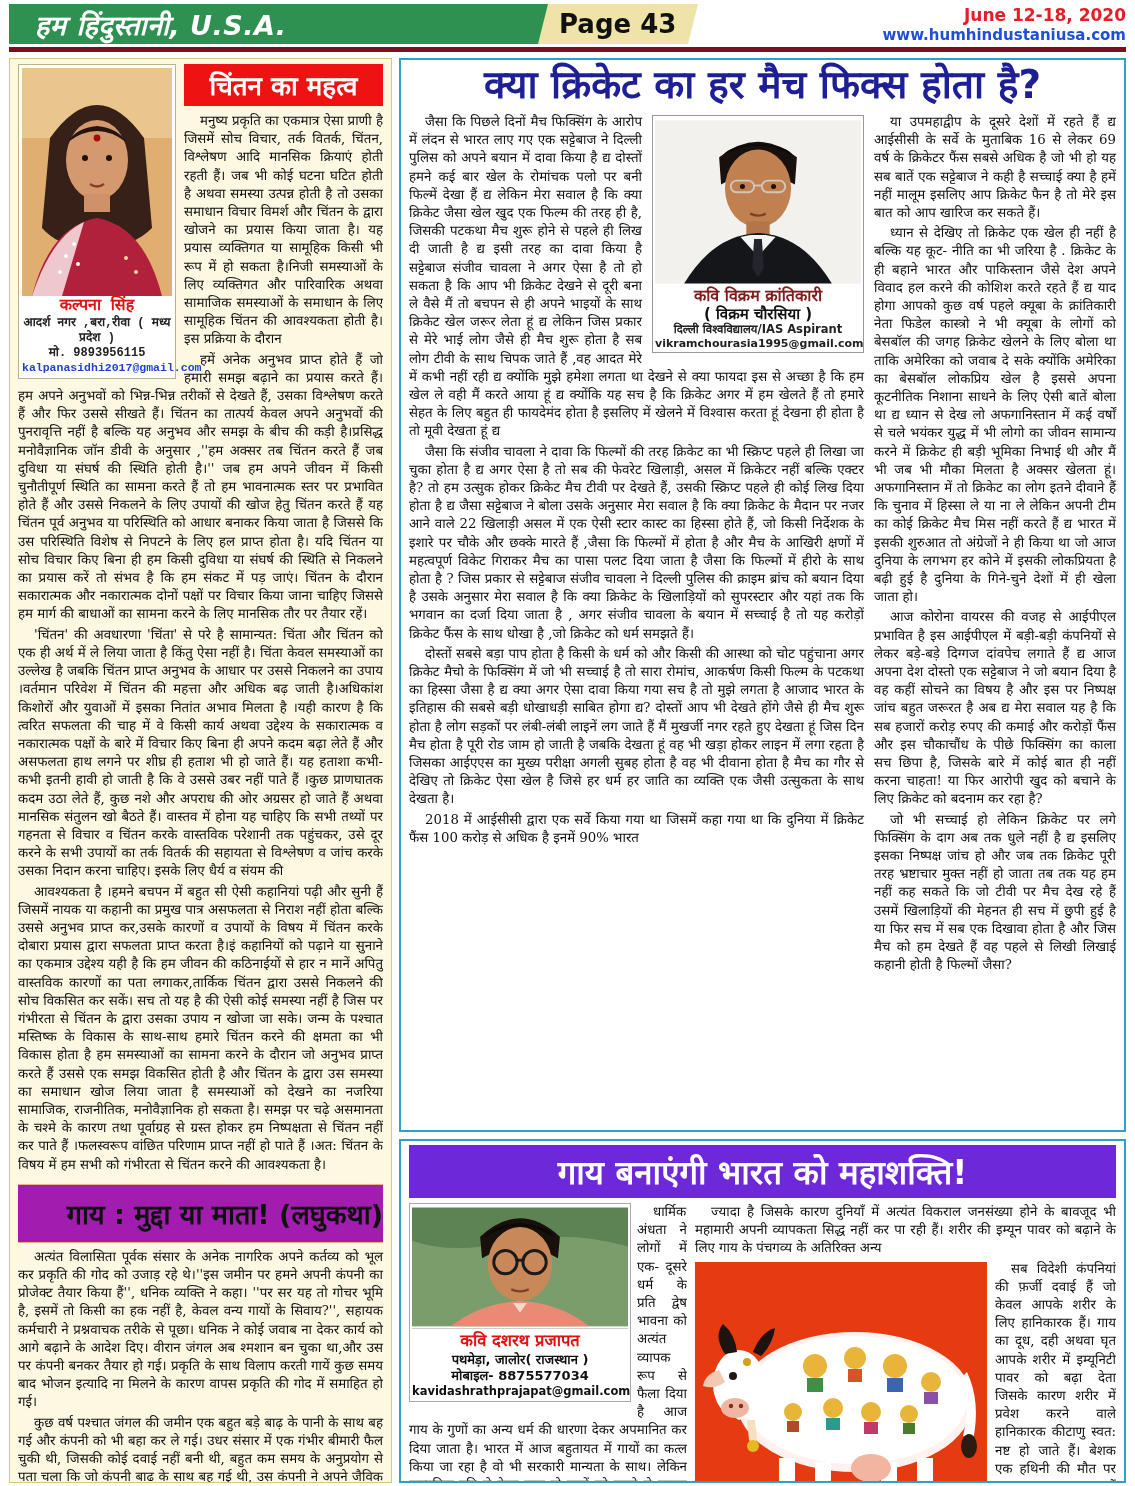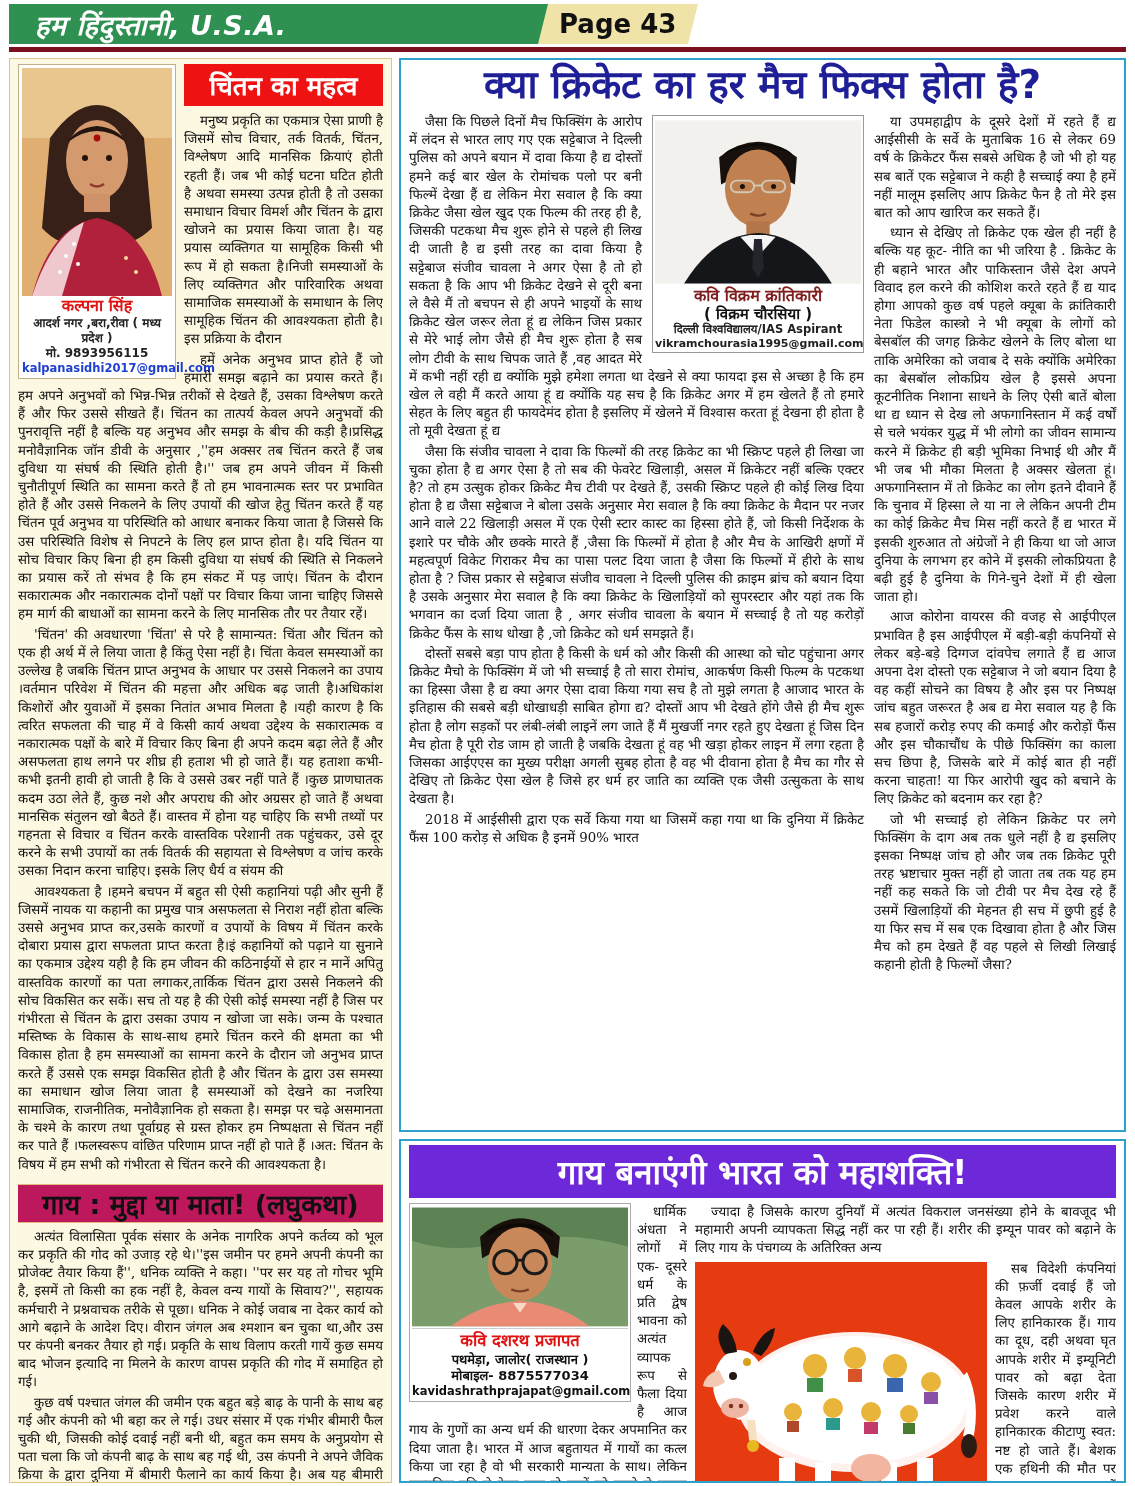--- a/index.html
+++ b/index.html
@@ -37,32 +37,32 @@
     margin:0 0 2px 0;text-indent:16px;text-align:justify;color:#111;
     font-family:"DejaVu Serif","Liberation Serif",serif;
     font-size:13.3px;line-height:1.37;
   }
 
   
   .chintan{overflow:hidden;}
   .photo-block{background:#fff;border:1px solid #bdb08a;box-sizing:border-box;}
   .kalpana-block{float:left;width:158px;margin:0 8px 3px 0;padding:3px;}
   .kalpana-block svg{display:block;width:100%;height:228px;}
-  .cap{text-align:center;line-height:1.25;}
+  .cap{text-align:center;line-height:1.25;font-family:Liberation Mono, monospace;}
   .cap .nm{color:#e01212;font-weight:bold;font-size:16px;}
   .cap .ln{font-weight:bold;font-size:12px;color:#222;}
   .cap .em{font-weight:bold;font-size:11.5px;color:#1f3fd0;}
   .chintan-title{
     overflow:hidden;background:#ee1212;color:#fff;text-align:center;
     font-size:26px;font-weight:bold;margin:0 0 6px 0;padding:3px 0;
   }
   
   .laghu-title{
-    background:#be185d;border-top:1px solid #e3b77d;border-bottom:1px solid #e3b77d;
-    color:#101010;text-align:center;font-size:27px;font-weight:bold;margin:8px 0 5px 0;padding:0 0;
+    background:#a21caf;border-top:1px solid #e3b77d;border-bottom:1px solid #e3b77d;
+    color:#101010;text-align:right;font-size:27px;font-weight:bold;margin:8px 0 5px 0;padding:10px 0;
   }
 
   
   .cricket{
     box-sizing:border-box;border:2px solid #2da0cc;background:#fff;
     padding:4px 8px 4px 8px;height:1074px;overflow:hidden;
   }
   .cricket-title{
     color:#1e1e96;text-align:center;font-size:39px;font-weight:bold;margin:0 0 6px 0;line-height:1.1;
   }
@@ -104,20 +104,24 @@
 <body>
 
 <div class="page">
 
   <header class="hdr">
     <div class="masthead">
       <span>हम हिंदुस्तानी, U.S.A.</span>
     </div>
     <div class="pageno-wrap">
       <span class="pageno-text">Page 43</span>
+    </div>
+    <div class="hdr-right">
+      <div class="date">June 12-18, 2020</div>
+      <div class="site">www.humhindustaniusa.com</div>
     </div>
   </header>
   <div class="rule"></div>
 
   <div class="content">
 
     <aside class="leftcol">
       <section class="chintan">
         <div class="photo-block kalpana-block">
           <svg viewBox="0 0 150 228" aria-hidden="true">

